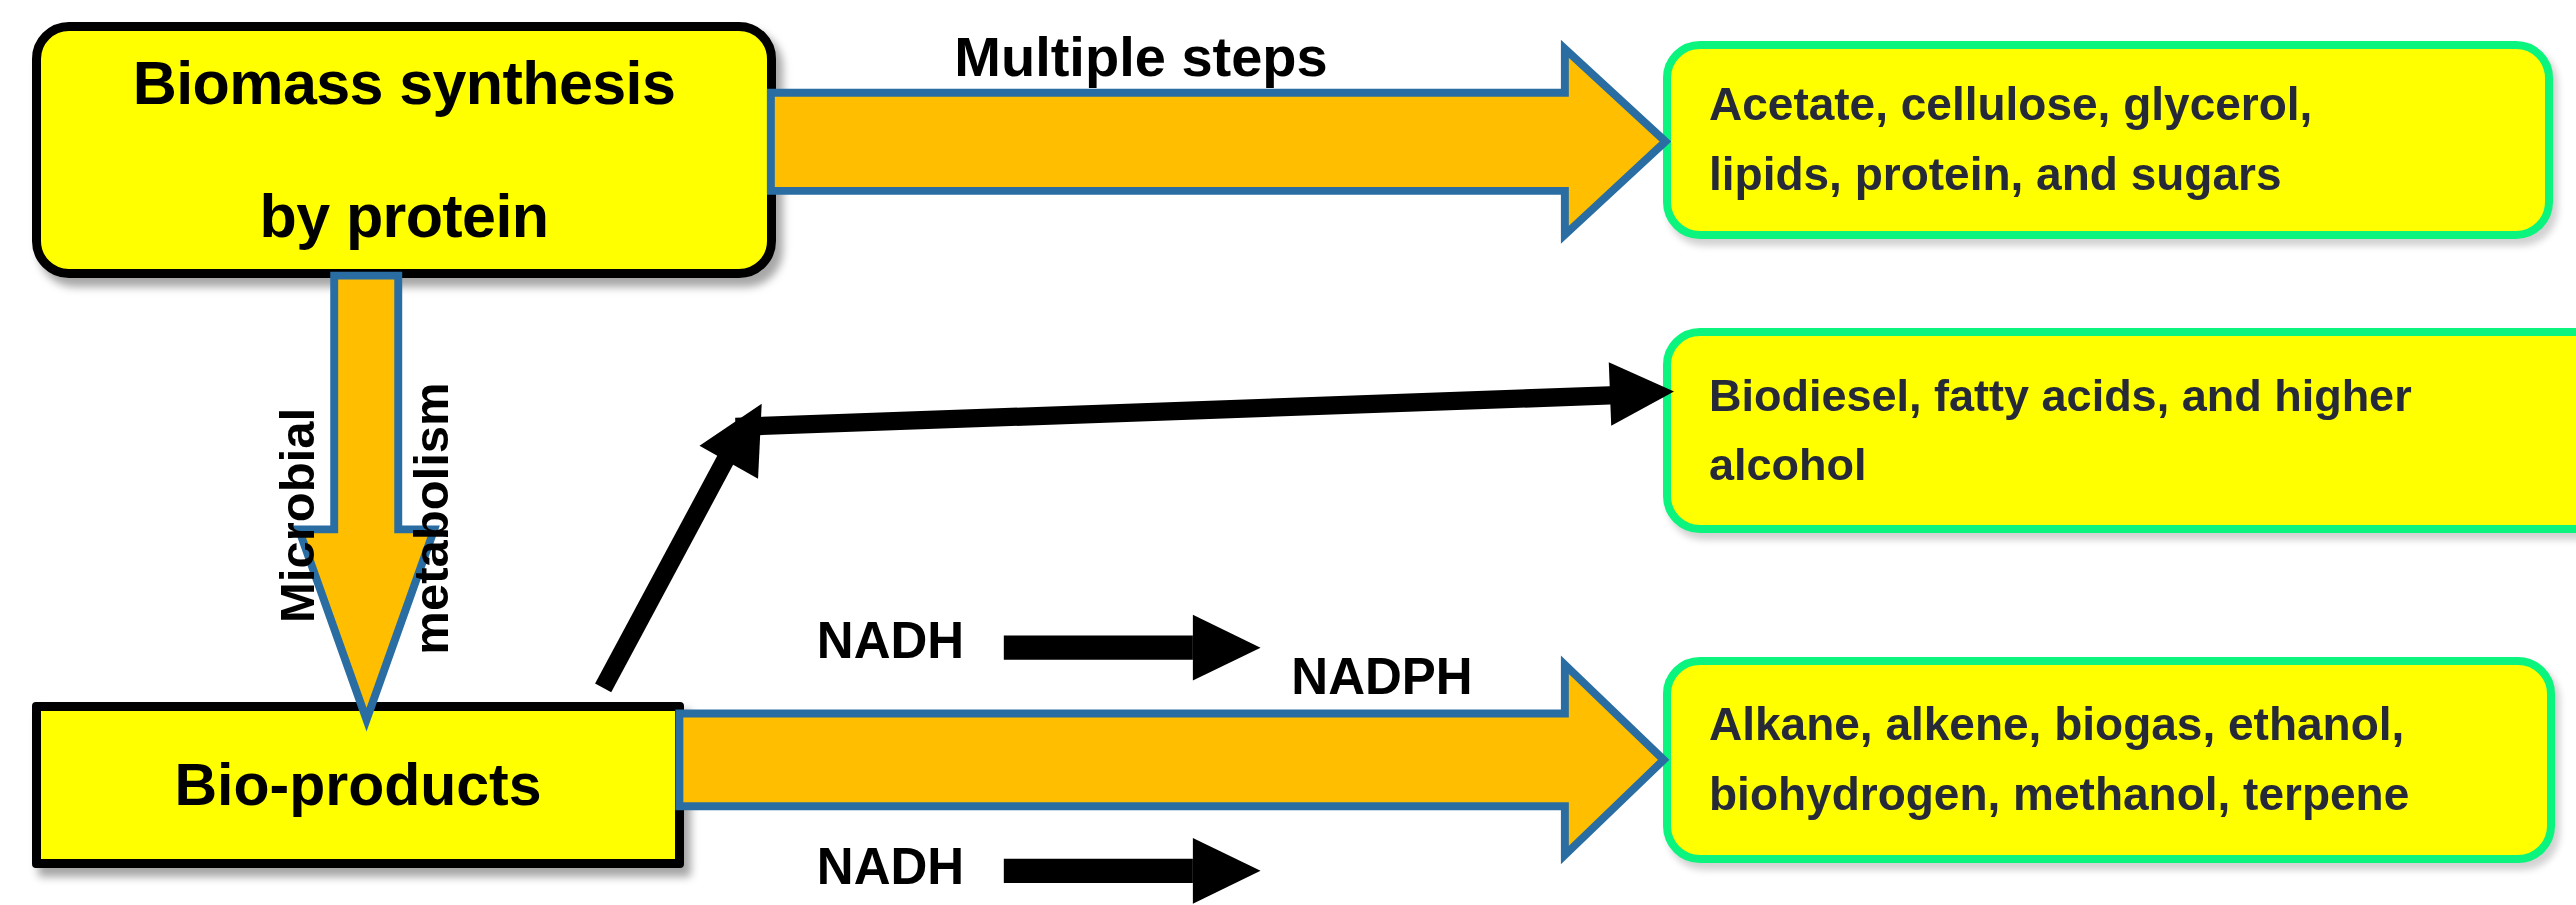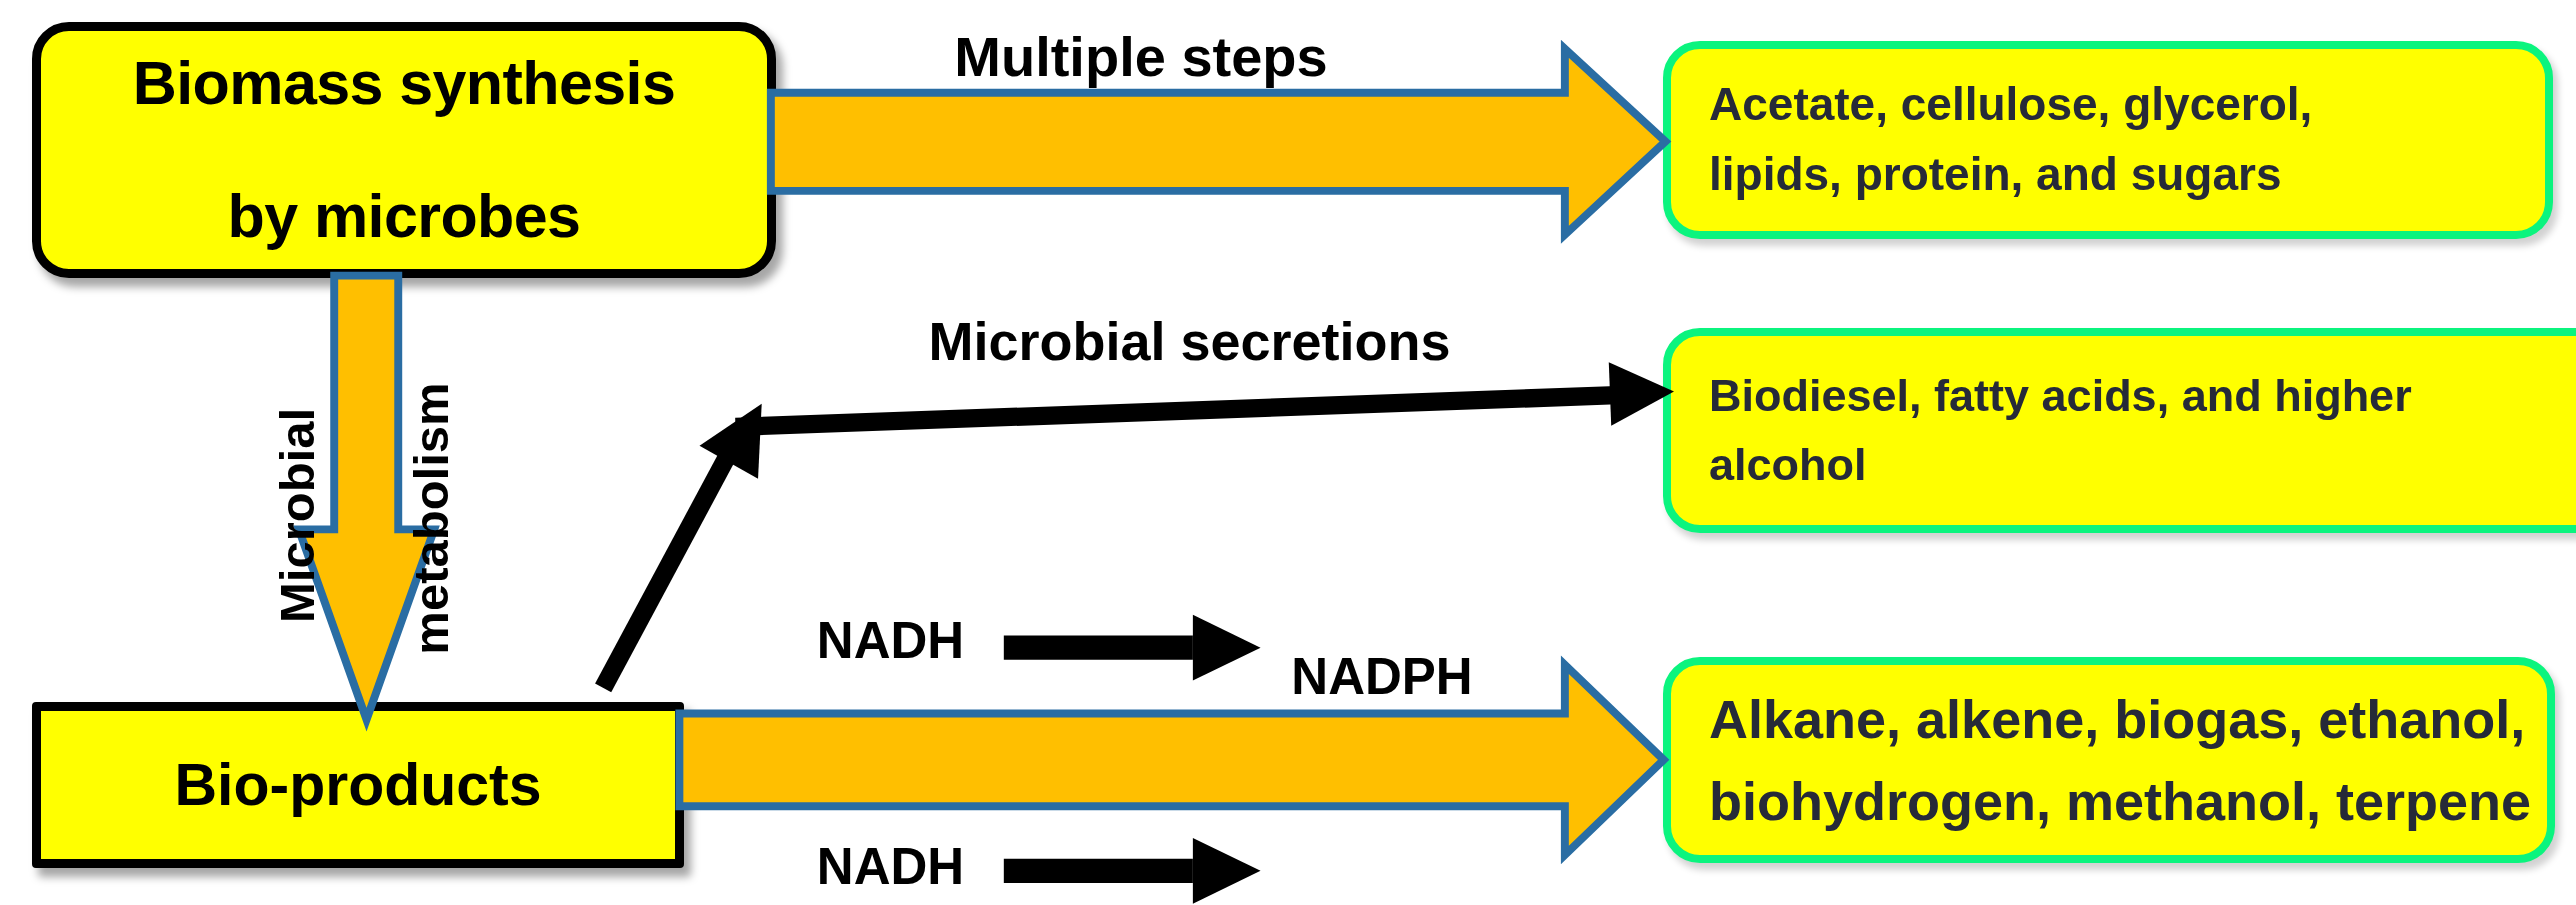--- a/index.html
+++ b/index.html
@@ -20,39 +20,39 @@
   .node-black{border:9.8px solid var(--black);border-radius:37px;box-shadow:6.1px 8.5px 8.5px rgba(0,0,0,0.35);color:var(--black);text-align:center;gap:40px;}
   .node-green{border:8.5px solid var(--green);border-radius:37px;box-shadow:4.9px 6.1px 7.3px rgba(0,0,0,0.18);color:var(--darktext);text-align:left;padding-left:38px;padding-right:20px;}
   .line{white-space:nowrap;}
   .lbl{position:absolute;color:var(--black);text-align:center;white-space:nowrap;}
   .vlabel{transform:rotate(-90deg);transform-origin:center center;}
 
   #biomass-box{left:32px;top:22px;width:744px;height:256px;font-size:61px;line-height:1.52;letter-spacing:-0.6px;}
   #bioproducts-box{left:32px;top:702px;width:652px;height:166px;border-radius:4px;font-size:59px;}
   #acetate-box{left:1663px;top:41px;width:890px;height:198px;font-size:46px;line-height:1.52;}
   #biodiesel-box{left:1663px;top:328px;width:1048px;height:205px;font-size:45px;line-height:1.52;}
-  #alkane-box{left:1663px;top:657px;width:892px;height:206px;font-size:54px;line-height:1.52;}
+  #alkane-box{left:1663px;top:657px;width:892px;height:206px;font-size:46px;line-height:1.52;}
 
   #multiple-steps{left:787px;top:24.4px;width:708px;font-size:56px;}
   #microbial-secretions{left:854px;top:310px;width:671px;font-size:54px;}
   #microbial-v{left:108px;top:482px;width:378px;height:67px;line-height:67px;font-size:49px;}
   #metabolism-v{left:242px;top:485px;width:378px;height:67px;line-height:67px;font-size:49px;}
   #nadh-top{left:805px;top:611px;width:171px;font-size:51px;}
   #nadph{left:1275px;top:611px;width:214px;font-size:51px;margin-top:36px;}
   #nadh-bottom{left:805px;top:837px;width:171px;font-size:51px;}
   #atp{left:1275px;top:837px;width:159px;font-size:51px;}
 </style>
 </head>
 <body>
 
 <div class="canvas">
 
   <div class="node node-black" id="biomass-box">
     <div class="line">Biomass synthesis</div>
-    <div class="line">by microbes</div>
+    <div class="line">by protein</div>
   </div>
 
   <div class="node node-black" id="bioproducts-box">
     <div class="line">Bio-products</div>
   </div>
 
   <div class="node node-green" id="acetate-box">
     <div class="line">Acetate, cellulose, glycerol,</div>
     <div class="line">lipids, protein, and sugars</div>
   </div>
@@ -81,21 +81,20 @@
     <polygon points="2744,642 2641,698 2637,594" fill="#000000"></polygon>
 
     <line x1="1645" y1="1062" x2="1955" y2="1062" stroke="#000000" stroke-width="40"></line>
     <polygon points="1955,1008 2066,1062 1955,1116" fill="#000000"></polygon>
 
     <line x1="1645" y1="1428" x2="1955" y2="1428" stroke="#000000" stroke-width="40"></line>
     <polygon points="1955,1374 2066,1428 1955,1482" fill="#000000"></polygon>
   </svg>
 
   <div class="lbl" id="multiple-steps">Multiple steps</div>
-  <div class="lbl" id="microbial-secretions">Microbial secretions</div>
   <div class="lbl vlabel" id="microbial-v">Microbial</div>
   <div class="lbl vlabel" id="metabolism-v">metabolism</div>
   <div class="lbl" id="nadh-top">NADH</div>
   <div class="lbl" id="nadph">NADPH</div>
   <div class="lbl" id="nadh-bottom">NADH</div>
 
 </div>
 
 
 </body></html>

